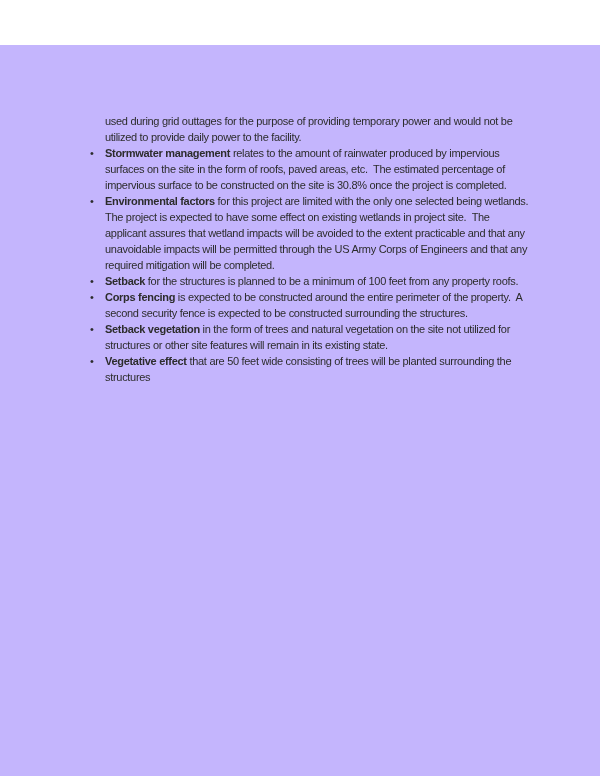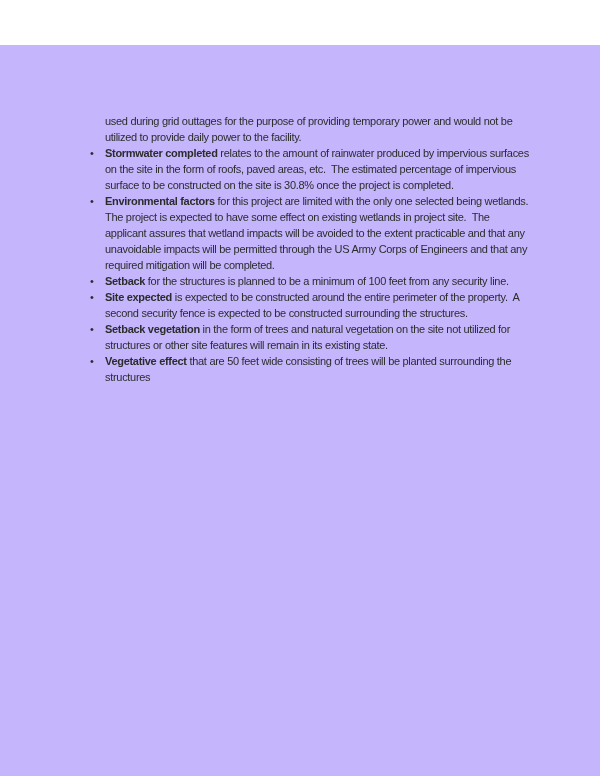--- a/index.html
+++ b/index.html
@@ -54,22 +54,22 @@
 </style>
 </head>
 <body>
 
 <div class="page">
   <div class="text-block">
 
     <p class="continuation">used during grid outtages for the purpose of providing temporary power and would not be utilized to provide daily power to the facility.</p>
 
     <ul class="bullets">
-      <li><span class="marker">•</span><span class="lead">Stormwater completed</span><span> relates to the amount of rainwater produced by impervious surfaces on the site in the form of roofs, paved areas, etc.  The estimated percentage of impervious surface to be constructed on the site is 30.8% once the project is completed.</span></li>
+      <li><span class="marker">•</span><span class="lead">Stormwater management</span><span> relates to the amount of rainwater produced by impervious surfaces on the site in the form of roofs, paved areas, etc.  The estimated percentage of impervious surface to be constructed on the site is 30.8% once the project is completed.</span></li>
       <li><span class="marker">•</span><span class="lead">Environmental factors</span><span> for this project are limited with the only one selected being wetlands.  The project is expected to have some effect on existing wetlands in project site.  The applicant assures that wetland impacts will be avoided to the extent practicable and that any unavoidable impacts will be permitted through the US Army Corps of Engineers and that any required mitigation will be completed.</span></li>
-      <li><span class="marker">•</span><span class="lead">Setback</span><span> for the structures is planned to be a minimum of 100 feet from any security line.</span></li>
-      <li><span class="marker">•</span><span class="lead">Site expected</span><span> is expected to be constructed around the entire perimeter of the property.  A second security fence is expected to be constructed surrounding the structures.</span></li>
+      <li><span class="marker">•</span><span class="lead">Setback</span><span> for the structures is planned to be a minimum of 100 feet from any property roofs.</span></li>
+      <li><span class="marker">•</span><span class="lead">Corps fencing</span><span> is expected to be constructed around the entire perimeter of the property.  A second security fence is expected to be constructed surrounding the structures.</span></li>
       <li><span class="marker">•</span><span class="lead">Setback vegetation</span><span> in the form of trees and natural vegetation on the site not utilized for structures or other site features will remain in its existing state.</span></li>
       <li><span class="marker">•</span><span class="lead">Vegetative effect</span><span> that are 50 feet wide consisting of trees will be planted surrounding the structures</span></li>
     </ul>
 
   </div>
 </div>
 
 </body></html>

